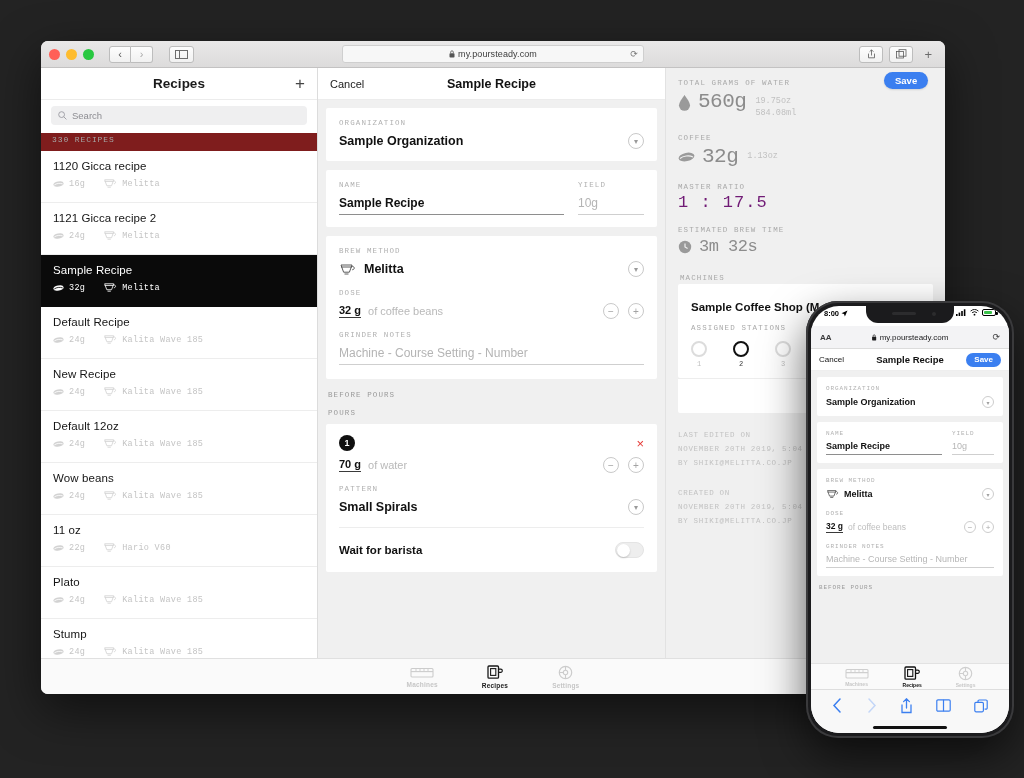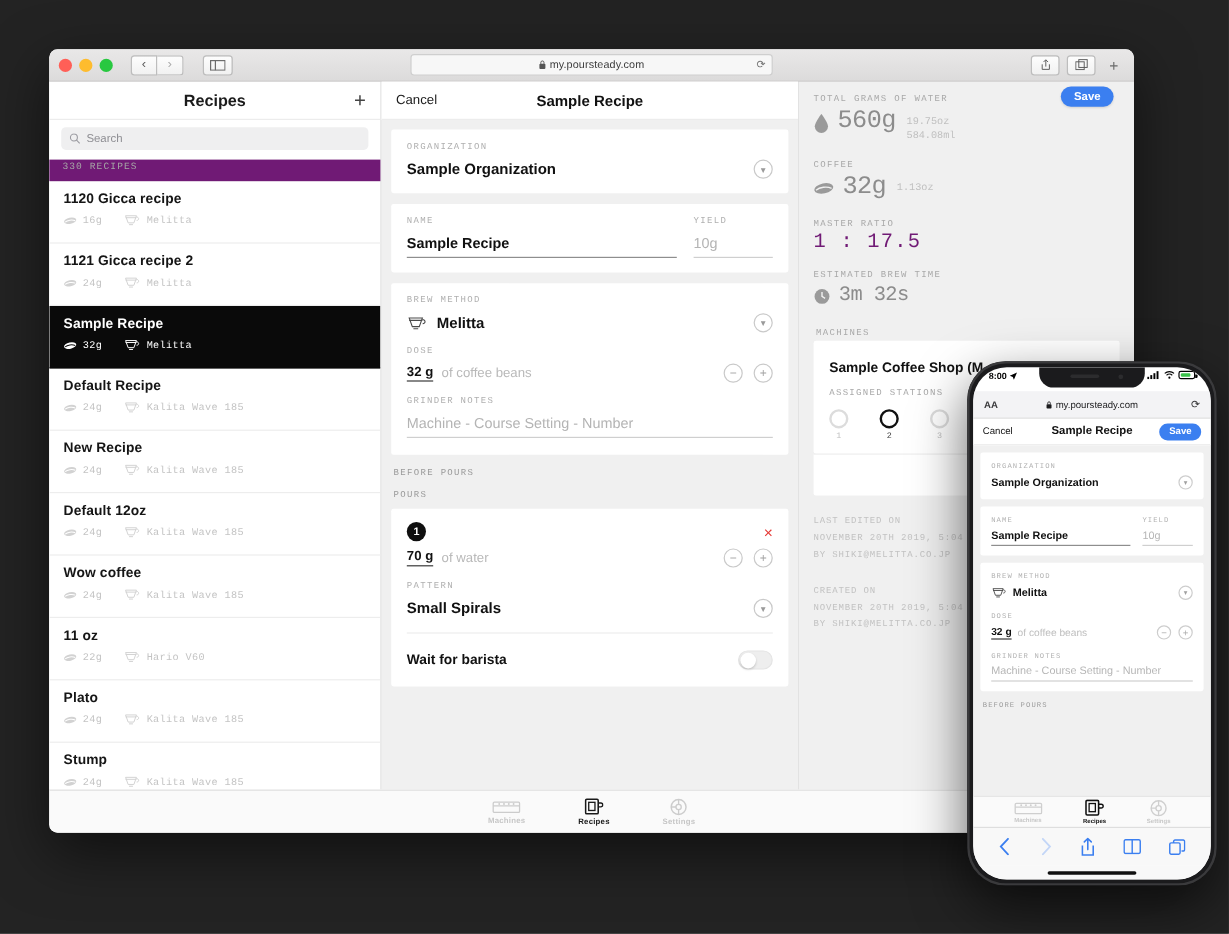--- a/index.html
+++ b/index.html
@@ -77,29 +77,29 @@
   .sb-plus { position: absolute; right: 12px; font-size: 17px; color: #444; line-height: 1; font-weight: 300;}
   .sb-searchwrap { padding: 6px 10px 8px; }
   .sb-search {
     height: 19px; background: #efeff0; border-radius: 4px;
     display: flex; align-items: center; gap: 5px; padding: 0 7px;
     font-size: 9.5px; color: #8d8d92;
   }
   .sb-count {
     font-family: "Liberation Mono", monospace;
     font-size: 8px; letter-spacing: .9px; color: #a6a6a6;
-    padding: 2px 0 7px 11px; background: #701a75;
+    padding: 2px 0 7px 11px; background: #7f1d1d;
   }
   .sb-list { flex: 1; overflow: hidden; }
   .reci {
     padding: 9px 12px 10px; border-bottom: 1px solid #ededed;
     height: 52px;
   }
   .reci.sel { background: #0a0a0a; border-bottom-color: #0a0a0a; }
-  .reci-name { font-size: 11.5px; font-weight: 700; color: #151515; letter-spacing: .1px; }
+  .reci-name { font-size: 11.5px; font-weight: 400; color: #151515; letter-spacing: .1px; }
   .reci.sel .reci-name { color: #fff; }
   .reci-meta { display: flex; align-items: center; gap: 6px; margin-top: 6px; }
   .reci-dose, .reci-method {
     font-family: "Liberation Mono", monospace;
     font-size: 8.5px; color: #c4c4c4; letter-spacing: .3px;
     display: flex; align-items: center; gap: 5px;
   }
   .reci-method { margin-left: 12px; }
   .reci.sel .reci-dose, .reci.sel .reci-method { color: #fff; }
   .beanicon { display: inline-block; width: 11px; height: 8px; }
@@ -461,21 +461,21 @@
                   </svg>24g</span>
       <span class="reci-method"><svg class="cupicon" viewBox="0 0 17 13">
                     <path d="M2 2h11l-2.6 7.2H4.6L2 2z" fill="none" stroke="#d2d2d2" stroke-width="1"></path>
                     <line x1="2" y1="4" x2="13" y2="4" stroke="#d2d2d2" stroke-width="1"></line>
                     <path d="M13 3.2c2.6 0 3.2 3.4 .2 3.6" fill="none" stroke="#d2d2d2" stroke-width="1"></path>
                     <line x1="5.5" y1="11" x2="9.5" y2="11" stroke="#d2d2d2" stroke-width="1"></line>
                   </svg>Kalita Wave 185</span>
     </div>
   </div>
             <div class="reci">
-    <div class="reci-name">Wow coffee</div>
+    <div class="reci-name">Wow beans</div>
     <div class="reci-meta">
       <span class="reci-dose"><svg class="beanicon" viewBox="0 0 17 12">
                     <ellipse cx="8.5" cy="6" rx="8" ry="4" transform="rotate(-12 8.5 6)" fill="#d2d2d2"></ellipse>
                     <path d="M2 7.6c3-2.6 9-3.4 13-1.7" fill="none" stroke="#fff" stroke-width="1.3"></path>
                   </svg>24g</span>
       <span class="reci-method"><svg class="cupicon" viewBox="0 0 17 13">
                     <path d="M2 2h11l-2.6 7.2H4.6L2 2z" fill="none" stroke="#d2d2d2" stroke-width="1"></path>
                     <line x1="2" y1="4" x2="13" y2="4" stroke="#d2d2d2" stroke-width="1"></line>
                     <path d="M13 3.2c2.6 0 3.2 3.4 .2 3.6" fill="none" stroke="#d2d2d2" stroke-width="1"></path>
                     <line x1="5.5" y1="11" x2="9.5" y2="11" stroke="#d2d2d2" stroke-width="1"></line>

